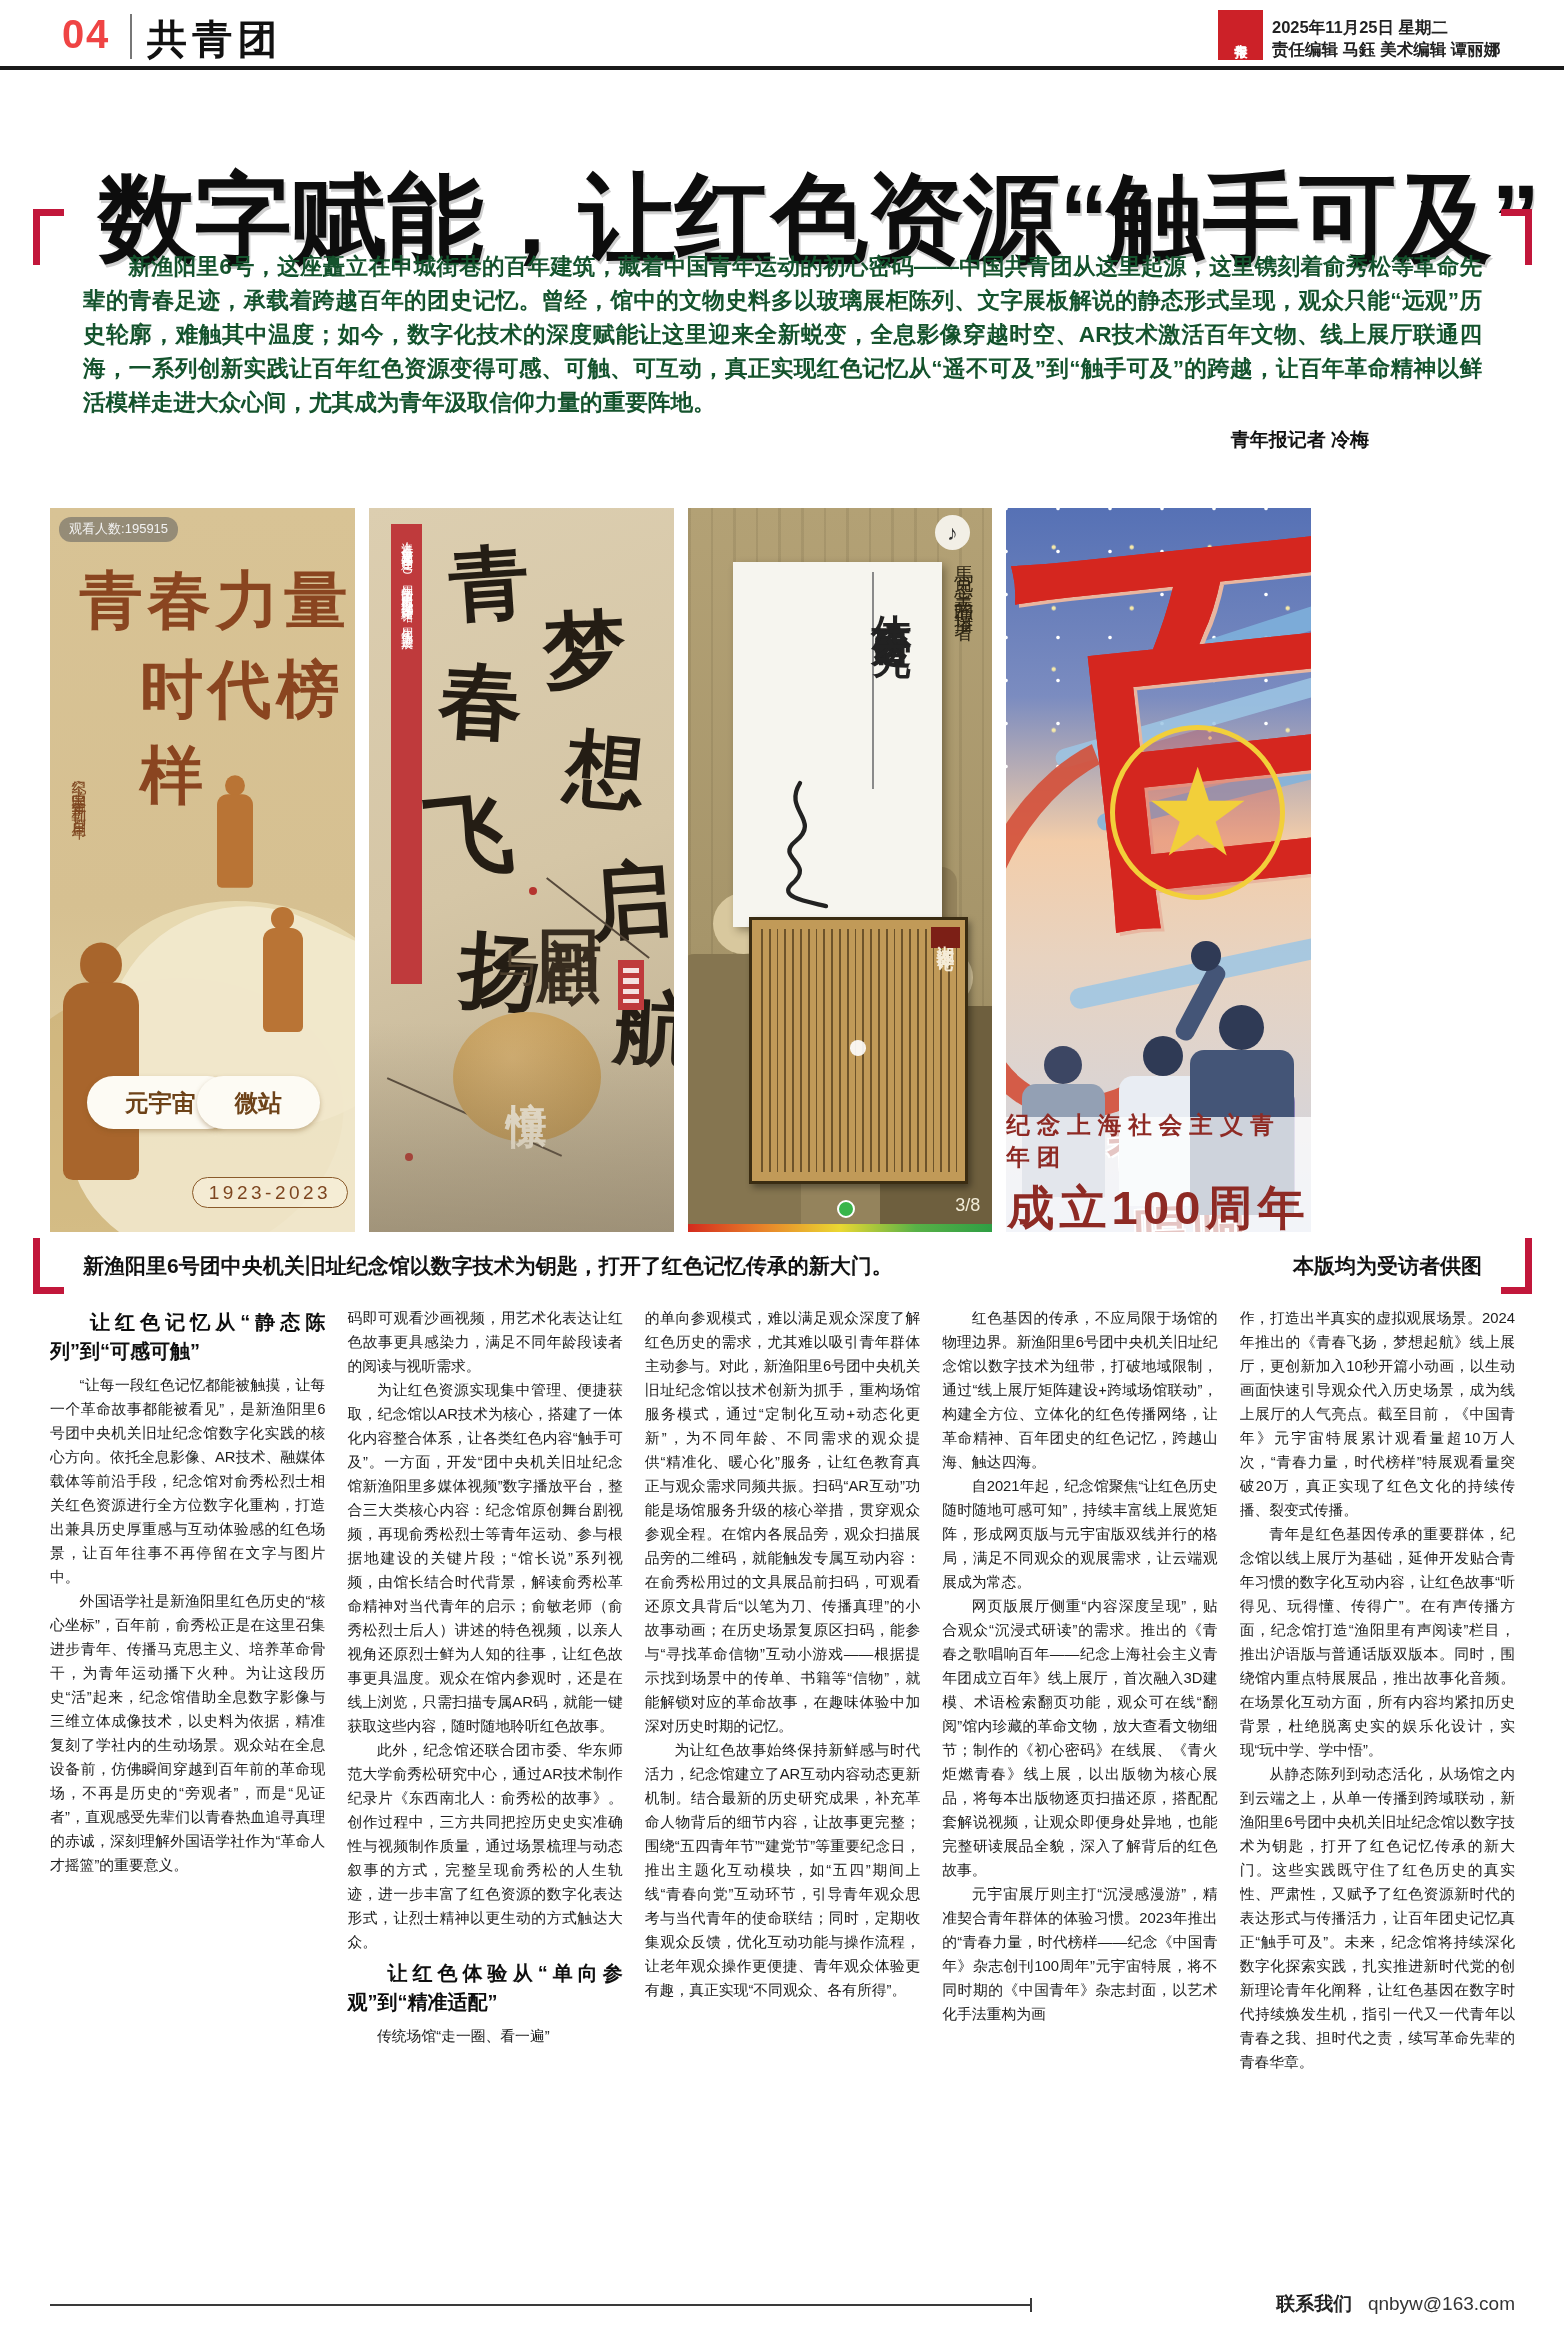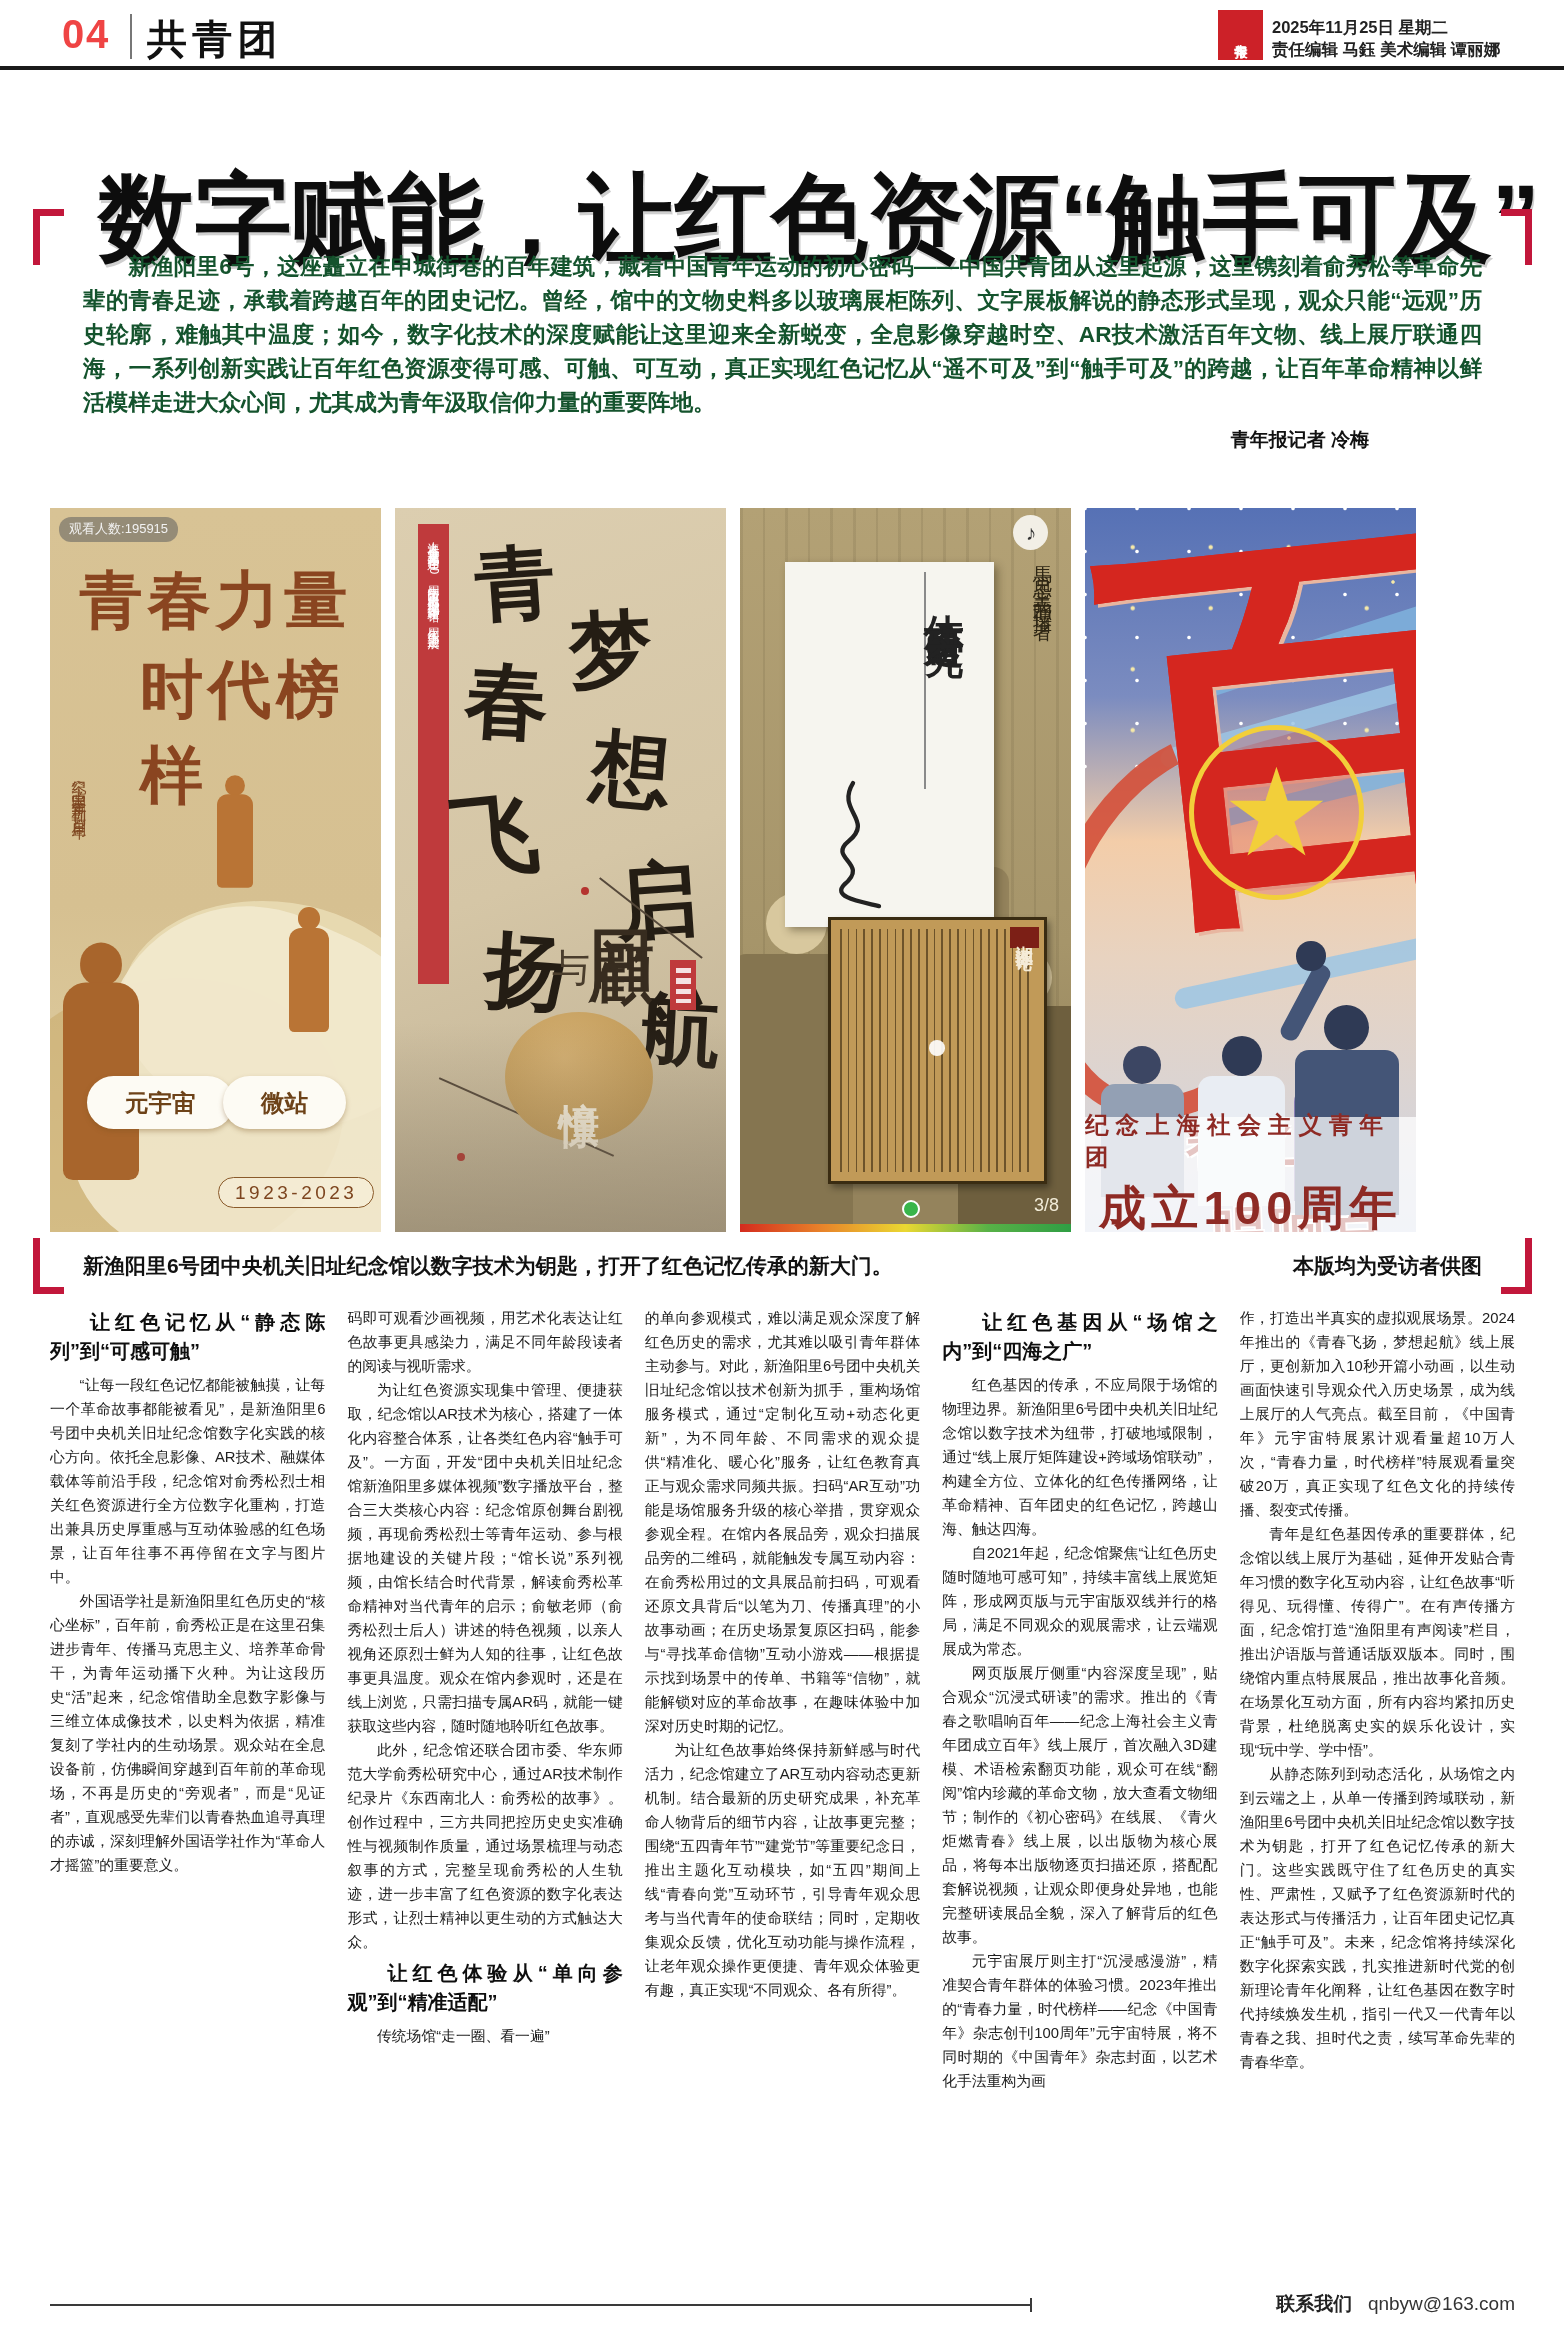--- a/index.html
+++ b/index.html
@@ -26,21 +26,21 @@
   .brk-tl{left:33px;top:209px;border-left:7.8px solid #c2173b;border-top:7.8px solid #c2173b;}
   .brk-tr{right:33px;top:209px;border-right:7.8px solid #c2173b;border-top:7.8px solid #c2173b;}
   .brk-bl{left:33px;top:1238px;border-left:7.8px solid #c2173b;border-bottom:7.8px solid #c2173b;}
   .brk-br{right:33px;top:1238px;border-right:7.8px solid #c2173b;border-bottom:7.8px solid #c2173b;}
   
   .lead{position:absolute;top:250px;left:83px;right:83px;}
   .lead p{margin:0;font-size:22.6px;line-height:34px;font-weight:bold;color:#14532d;
           text-align:justify;text-indent:2em;}
   .byline{margin-top:7px;text-align:right;font-size:19px;font-weight:bold;color:#111;padding-right:113px;}
   
-  .posters{position:absolute;top:508px;left:50px;width:1366px;height:724px;display:flex;gap:14px;}
+  .posters{position:absolute;top:508px;left:50px;width:1261px;height:724px;display:flex;gap:14px;}
   .poster{position:relative;flex:1;height:724px;overflow:hidden;}
   
   .p1{background:linear-gradient(180deg,#d8c395 0%,#d6c091 55%,#e2d2a6 100%);}
   .p1 .badge{position:absolute;left:8.7px;top:8.7px;background:rgba(95,95,95,.55);color:#f2f2f2;
              font-size:13px;padding:3.5px 10.4px;border-radius:12px;}
   .p1 .t1{position:absolute;left:29.6px;top:50px;font-size:63px;font-weight:900;color:#8a4520;
           font-family:"Liberation Serif","DejaVu Serif",serif;letter-spacing:5.2px;}
   .p1 .t2{position:absolute;left:90px;top:139px;font-size:63px;font-weight:900;color:#8a4520;
           font-family:"Liberation Serif","DejaVu Serif",serif;letter-spacing:5.2px;}
   .p1 .side{position:absolute;left:19px;top:261px;writing-mode:vertical-rl;font-size:14.8px;color:#7d451f;
@@ -368,21 +368,20 @@
       <p>为让红色资源实现集中管理、便捷获取，纪念馆以AR技术为核心，搭建了一体化内容整合体系，让各类红色内容“触手可及”。一方面，开发“团中央机关旧址纪念馆新渔阳里多媒体视频”数字播放平台，整合三大类核心内容：纪念馆原创舞台剧视频，再现俞秀松烈士等青年运动、参与根据地建设的关键片段；“馆长说”系列视频，由馆长结合时代背景，解读俞秀松革命精神对当代青年的启示；俞敏老师（俞秀松烈士后人）讲述的特色视频，以亲人视角还原烈士鲜为人知的往事，让红色故事更具温度。观众在馆内参观时，还是在线上浏览，只需扫描专属AR码，就能一键获取这些内容，随时随地聆听红色故事。</p>
       <p>此外，纪念馆还联合团市委、华东师范大学俞秀松研究中心，通过AR技术制作纪录片《东西南北人：俞秀松的故事》。创作过程中，三方共同把控历史史实准确性与视频制作质量，通过场景梳理与动态叙事的方式，完整呈现俞秀松的人生轨迹，进一步丰富了红色资源的数字化表达形式，让烈士精神以更生动的方式触达大众。</p>
       <h3>让红色体验从“单向参观”到“精准适配”</h3>
       <p>传统场馆“走一圈、看一遍”</p>
     </div>
     <div class="col">
       <p class="cont">的单向参观模式，难以满足观众深度了解红色历史的需求，尤其难以吸引青年群体主动参与。对此，新渔阳里6号团中央机关旧址纪念馆以技术创新为抓手，重构场馆服务模式，通过“定制化互动+动态化更新”，为不同年龄、不同需求的观众提供“精准化、暖心化”服务，让红色教育真正与观众需求同频共振。扫码“AR互动”功能是场馆服务升级的核心举措，贯穿观众参观全程。在馆内各展品旁，观众扫描展品旁的二维码，就能触发专属互动内容：在俞秀松用过的文具展品前扫码，可观看还原文具背后“以笔为刀、传播真理”的小故事动画；在历史场景复原区扫码，能参与“寻找革命信物”互动小游戏——根据提示找到场景中的传单、书籍等“信物”，就能解锁对应的革命故事，在趣味体验中加深对历史时期的记忆。</p>
       <p>为让红色故事始终保持新鲜感与时代活力，纪念馆建立了AR互动内容动态更新机制。结合最新的历史研究成果，补充革命人物背后的细节内容，让故事更完整；围绕“五四青年节”“建党节”等重要纪念日，推出主题化互动模块，如“五四”期间上线“青春向党”互动环节，引导青年观众思考与当代青年的使命联结；同时，定期收集观众反馈，优化互动功能与操作流程，让老年观众操作更便捷、青年观众体验更有趣，真正实现“不同观众、各有所得”。</p>
     </div>
     <div class="col">
-      <h3 class="first">让红色基因从“场馆之内”到“四海之广”</h3>
       <p>红色基因的传承，不应局限于场馆的物理边界。新渔阳里6号团中央机关旧址纪念馆以数字技术为纽带，打破地域限制，通过“线上展厅矩阵建设+跨域场馆联动”，构建全方位、立体化的红色传播网络，让革命精神、百年团史的红色记忆，跨越山海、触达四海。</p>
       <p>自2021年起，纪念馆聚焦“让红色历史随时随地可感可知”，持续丰富线上展览矩阵，形成网页版与元宇宙版双线并行的格局，满足不同观众的观展需求，让云端观展成为常态。</p>
       <p>网页版展厅侧重“内容深度呈现”，贴合观众“沉浸式研读”的需求。推出的《青春之歌唱响百年——纪念上海社会主义青年团成立百年》线上展厅，首次融入3D建模、术语检索翻页功能，观众可在线“翻阅”馆内珍藏的革命文物，放大查看文物细节；制作的《初心密码》在线展、《青火炬燃青春》线上展，以出版物为核心展品，将每本出版物逐页扫描还原，搭配配套解说视频，让观众即便身处异地，也能完整研读展品全貌，深入了解背后的红色故事。</p>
       <p>元宇宙展厅则主打“沉浸感漫游”，精准契合青年群体的体验习惯。2023年推出的“青春力量，时代榜样——纪念《中国青年》杂志创刊100周年”元宇宙特展，将不同时期的《中国青年》杂志封面，以艺术化手法重构为画</p>
     </div>
     <div class="col">
       <p class="cont">作，打造出半真实的虚拟观展场景。2024年推出的《青春飞扬，梦想起航》线上展厅，更创新加入10秒开篇小动画，以生动画面快速引导观众代入历史场景，成为线上展厅的人气亮点。截至目前，《中国青年》元宇宙特展累计观看量超10万人次，“青春力量，时代榜样”特展观看量突破20万，真正实现了红色文化的持续传播、裂变式传播。</p>
       <p>青年是红色基因传承的重要群体，纪念馆以线上展厅为基础，延伸开发贴合青年习惯的数字化互动内容，让红色故事“听得见、玩得懂、传得广”。在有声传播方面，纪念馆打造“渔阳里有声阅读”栏目，推出沪语版与普通话版双版本。同时，围绕馆内重点特展展品，推出故事化音频。在场景化互动方面，所有内容均紧扣历史背景，杜绝脱离史实的娱乐化设计，实现“玩中学、学中悟”。</p>
       <p>从静态陈列到动态活化，从场馆之内到云端之上，从单一传播到跨域联动，新渔阳里6号团中央机关旧址纪念馆以数字技术为钥匙，打开了红色记忆传承的新大门。这些实践既守住了红色历史的真实性、严肃性，又赋予了红色资源新时代的表达形式与传播活力，让百年团史记忆真正“触手可及”。未来，纪念馆将持续深化数字化探索实践，扎实推进新时代党的创新理论青年化阐释，让红色基因在数字时代持续焕发生机，指引一代又一代青年以青春之我、担时代之责，续写革命先辈的青春华章。</p>
     </div>

